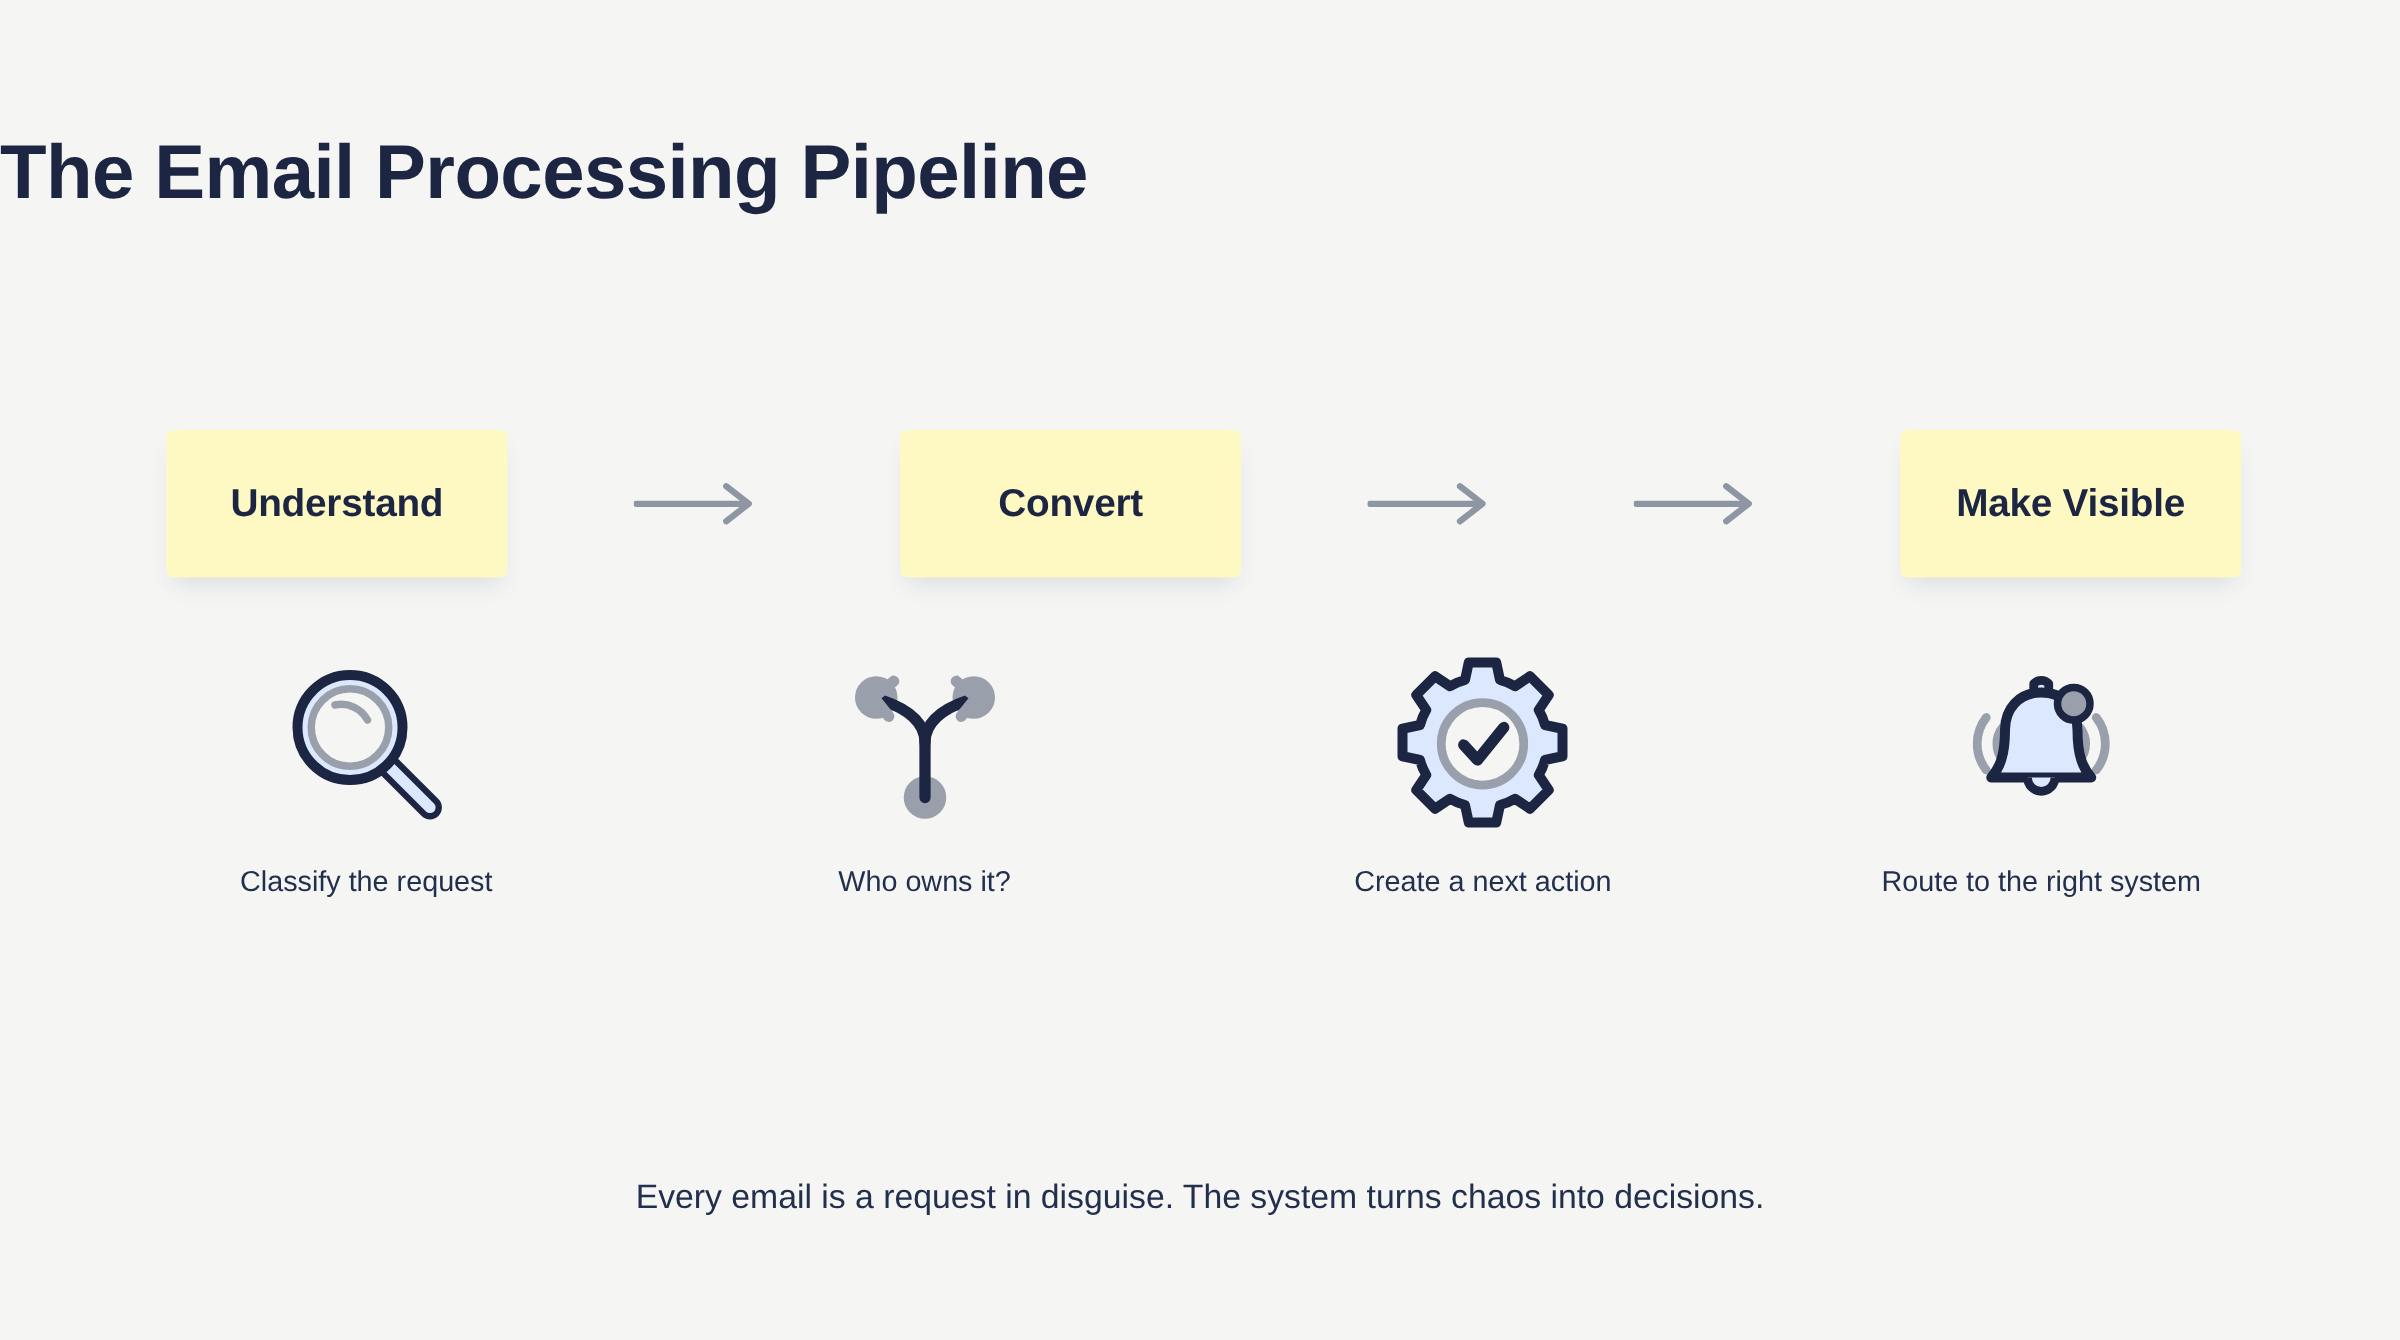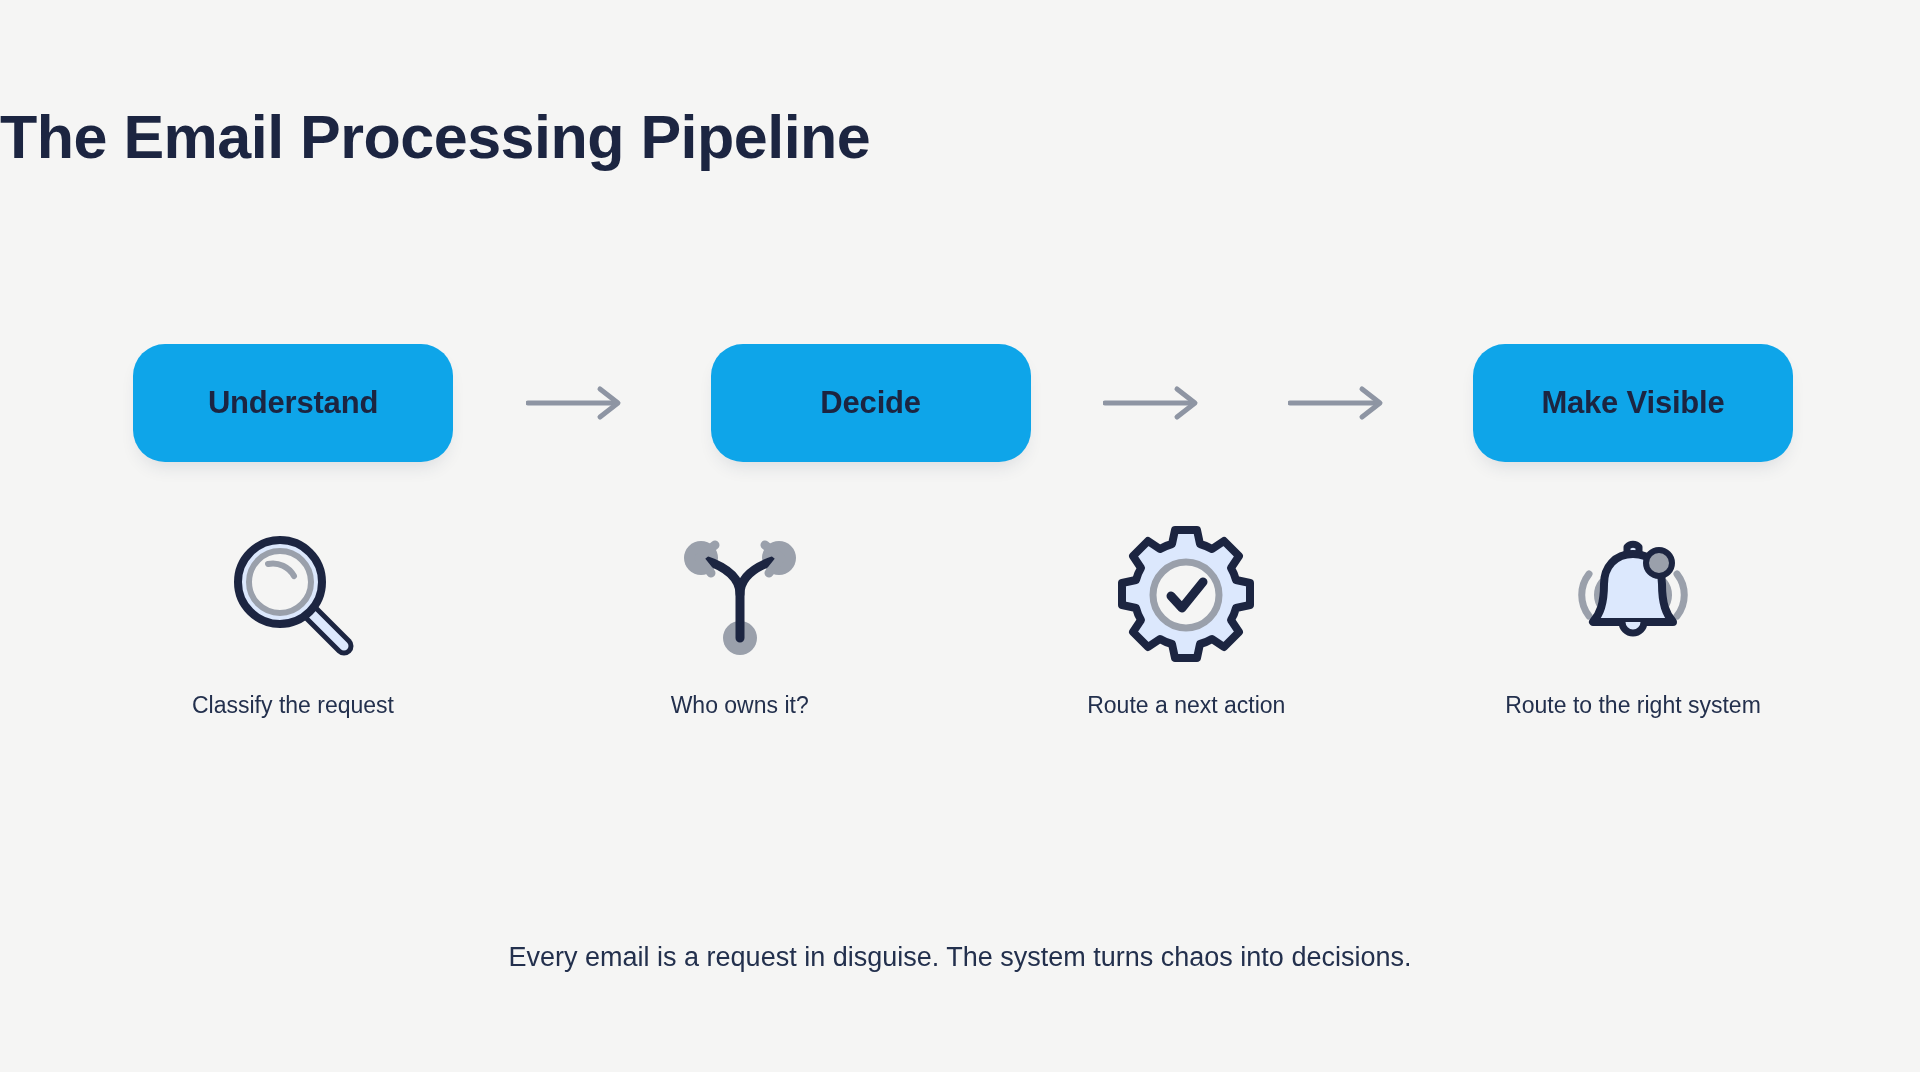--- a/index.html
+++ b/index.html
@@ -43,24 +43,24 @@
     top: 341px;
     left: 133px;
     width: 1660px;
     height: 124px;
     display: flex;
     align-items: center;
     justify-content: space-between;
   }
 
   .stage-box {
-    width: 320px;
+    width: 273px;
     height: 118px;
-    background: #0ea5e9;
-    border-radius: 32px;
+    background: #fef9c3;
+    border-radius: 6px;
     display: flex;
     align-items: center;
     justify-content: center;
     box-shadow: 0 10px 18px -6px rgba(40, 52, 84, 0.13);
     flex: 0 0 auto;
   }
   .stage-box-label {
     font-size: 31px;
     font-weight: bold;
     color: #1c2541;
@@ -146,21 +146,21 @@
     </div>
 
     <div class="arrow">
       <svg width="112" height="40" viewBox="0 0 112 40">
         <line x1="2" y1="20" x2="88" y2="20" stroke="#8e95a3" stroke-width="5" stroke-linecap="round"></line>
         <polyline points="74,6 92,20 74,34" fill="none" stroke="#8e95a3" stroke-width="5" stroke-linecap="round" stroke-linejoin="round"></polyline>
       </svg>
     </div>
 
     <div class="stage-box">
-      <span class="stage-box-label">Decide</span>
+      <span class="stage-box-label">Convert</span>
     </div>
 
     <div class="arrow">
       <svg width="112" height="40" viewBox="0 0 112 40">
         <line x1="2" y1="20" x2="88" y2="20" stroke="#8e95a3" stroke-width="5" stroke-linecap="round"></line>
         <polyline points="74,6 92,20 74,34" fill="none" stroke="#8e95a3" stroke-width="5" stroke-linecap="round" stroke-linejoin="round"></polyline>
       </svg>
     </div>
 
 
@@ -244,21 +244,21 @@
       <span class="caption-text">Classify the request</span>
     </div>
     <div class="caption-cell spacer"></div>
 
     <div class="caption-cell">
       <span class="caption-text">Who owns it?</span>
     </div>
     <div class="caption-cell spacer"></div>
 
     <div class="caption-cell">
-      <span class="caption-text">Route a next action</span>
+      <span class="caption-text">Create a next action</span>
     </div>
     <div class="caption-cell spacer"></div>
 
     <div class="caption-cell">
       <span class="caption-text">Route to the right system</span>
     </div>
 
   </div>
 
   <div class="footer-note">Every email is a request in disguise. The system turns chaos into decisions.</div>

